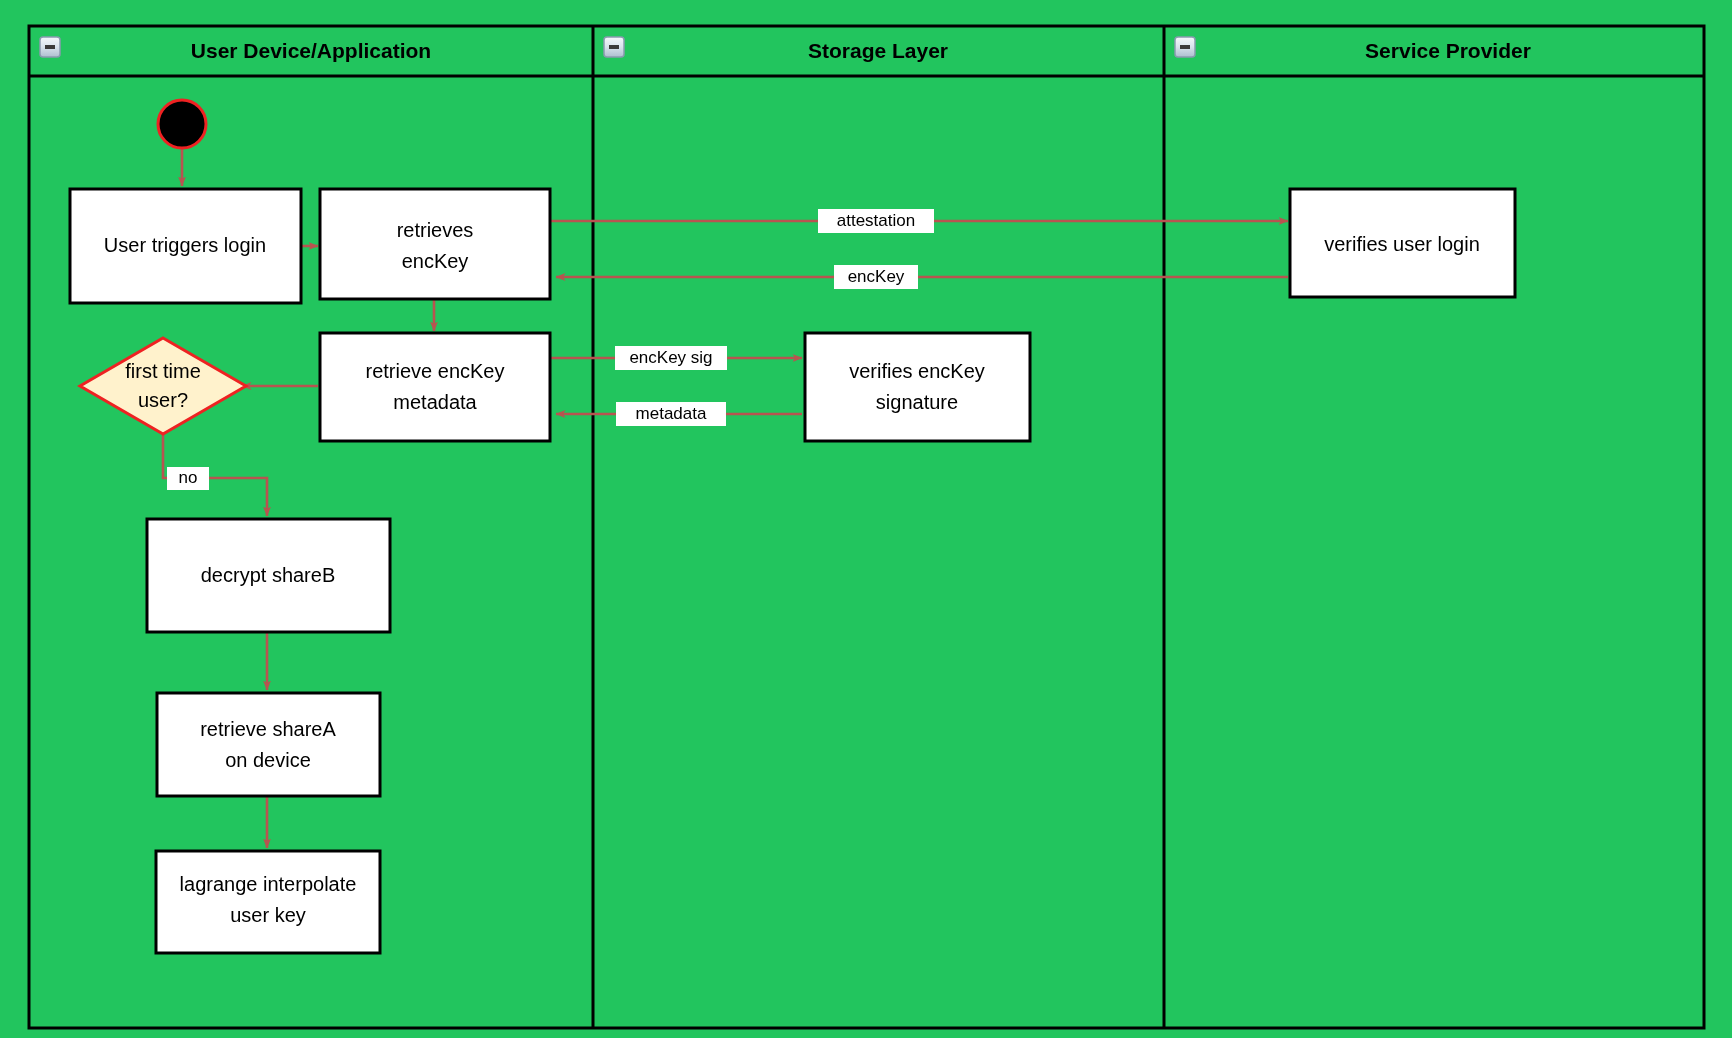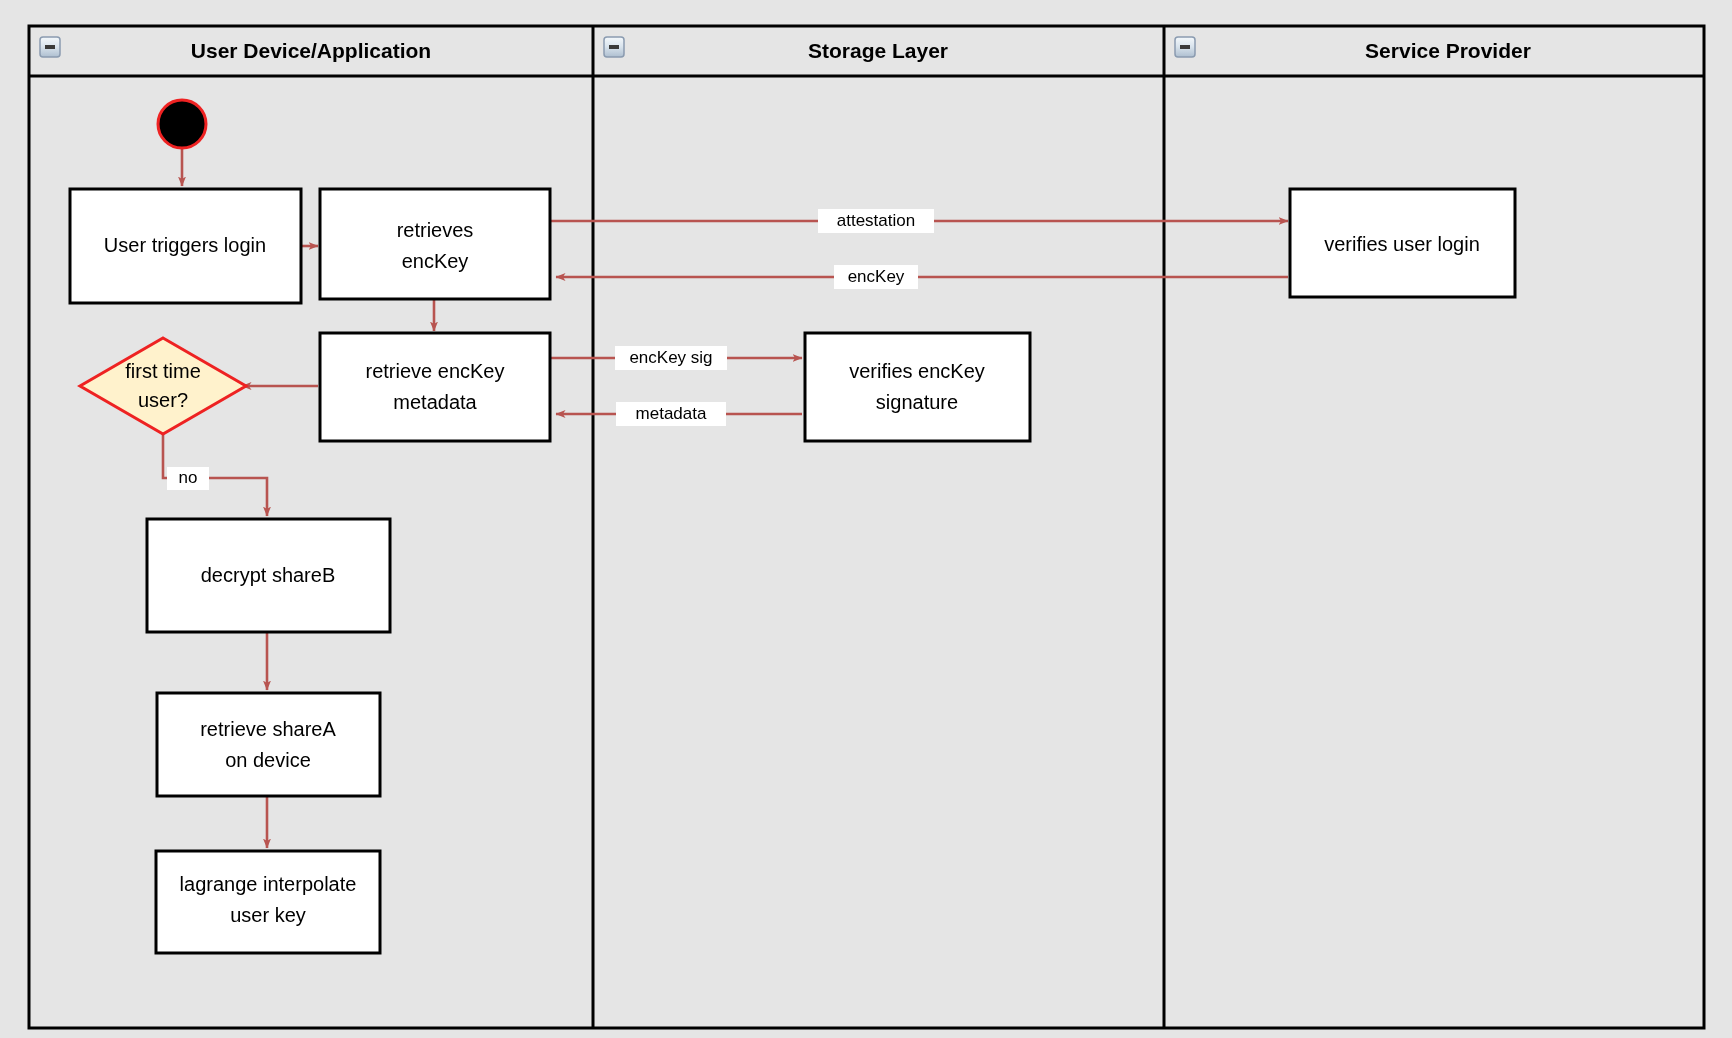--- a/index.html
+++ b/index.html
@@ -1,17 +1,17 @@
 <!DOCTYPE html>
 <html><head>
 <meta charset="utf-8">
 <style>
   html,body{margin:0;padding:0;background:#ffffff;}
   body{font-family:"Liberation Sans", sans-serif;}
-  #canvas{position:relative;width:1732px;height:1038px;background:#e5e5e5;overflow:hidden;}
+  #canvas{position:relative;width:1732px;height:1038px;background:#22c55e;overflow:hidden;}
   svg{position:absolute;left:0;top:0;width:1732px;height:1038px;}
   .lane-title{font-weight:bold;font-size:21px;fill:#000;text-anchor:middle;dominant-baseline:middle;}
   .node-text{font-size:20px;fill:#000;text-anchor:middle;dominant-baseline:middle;}
   .edge-label{font-size:17px;fill:#000;text-anchor:middle;dominant-baseline:middle;}
   .edge-label-bg{fill:#ffffff;}
   .lane-line{stroke:#000;stroke-width:3;fill:none;}
   .lane-frame{stroke:#000;stroke-width:3;fill:none;}
   .node-box{fill:#ffffff;stroke:#000000;stroke-width:3;}
   .decision{fill:#fff2cc;stroke:#ee2222;stroke-width:3;}
   .edge{stroke:#b85450;stroke-width:2.6;fill:none;}

